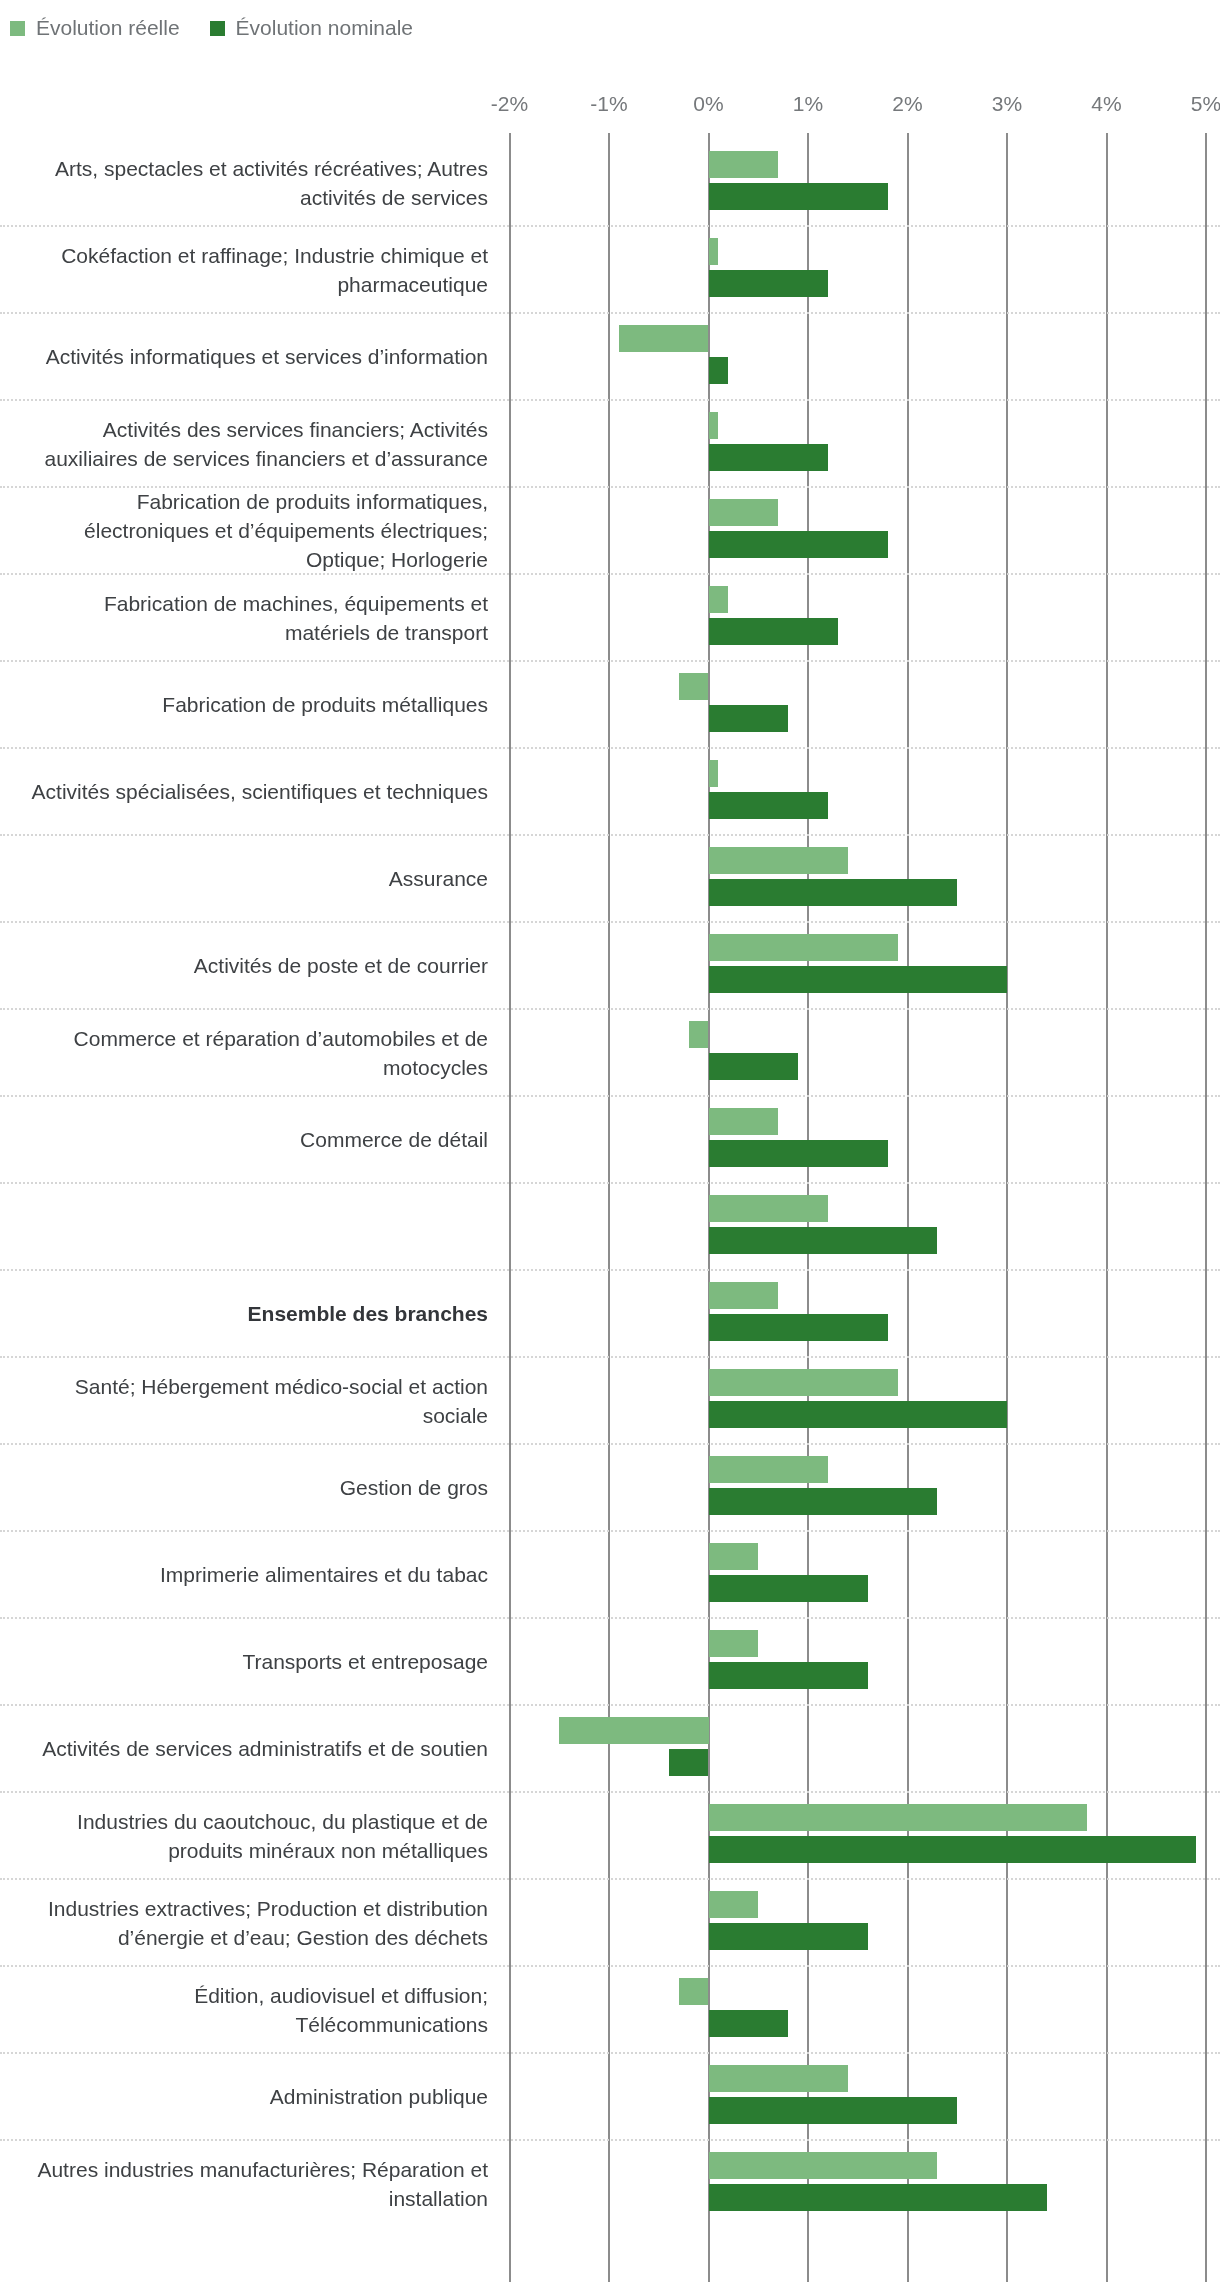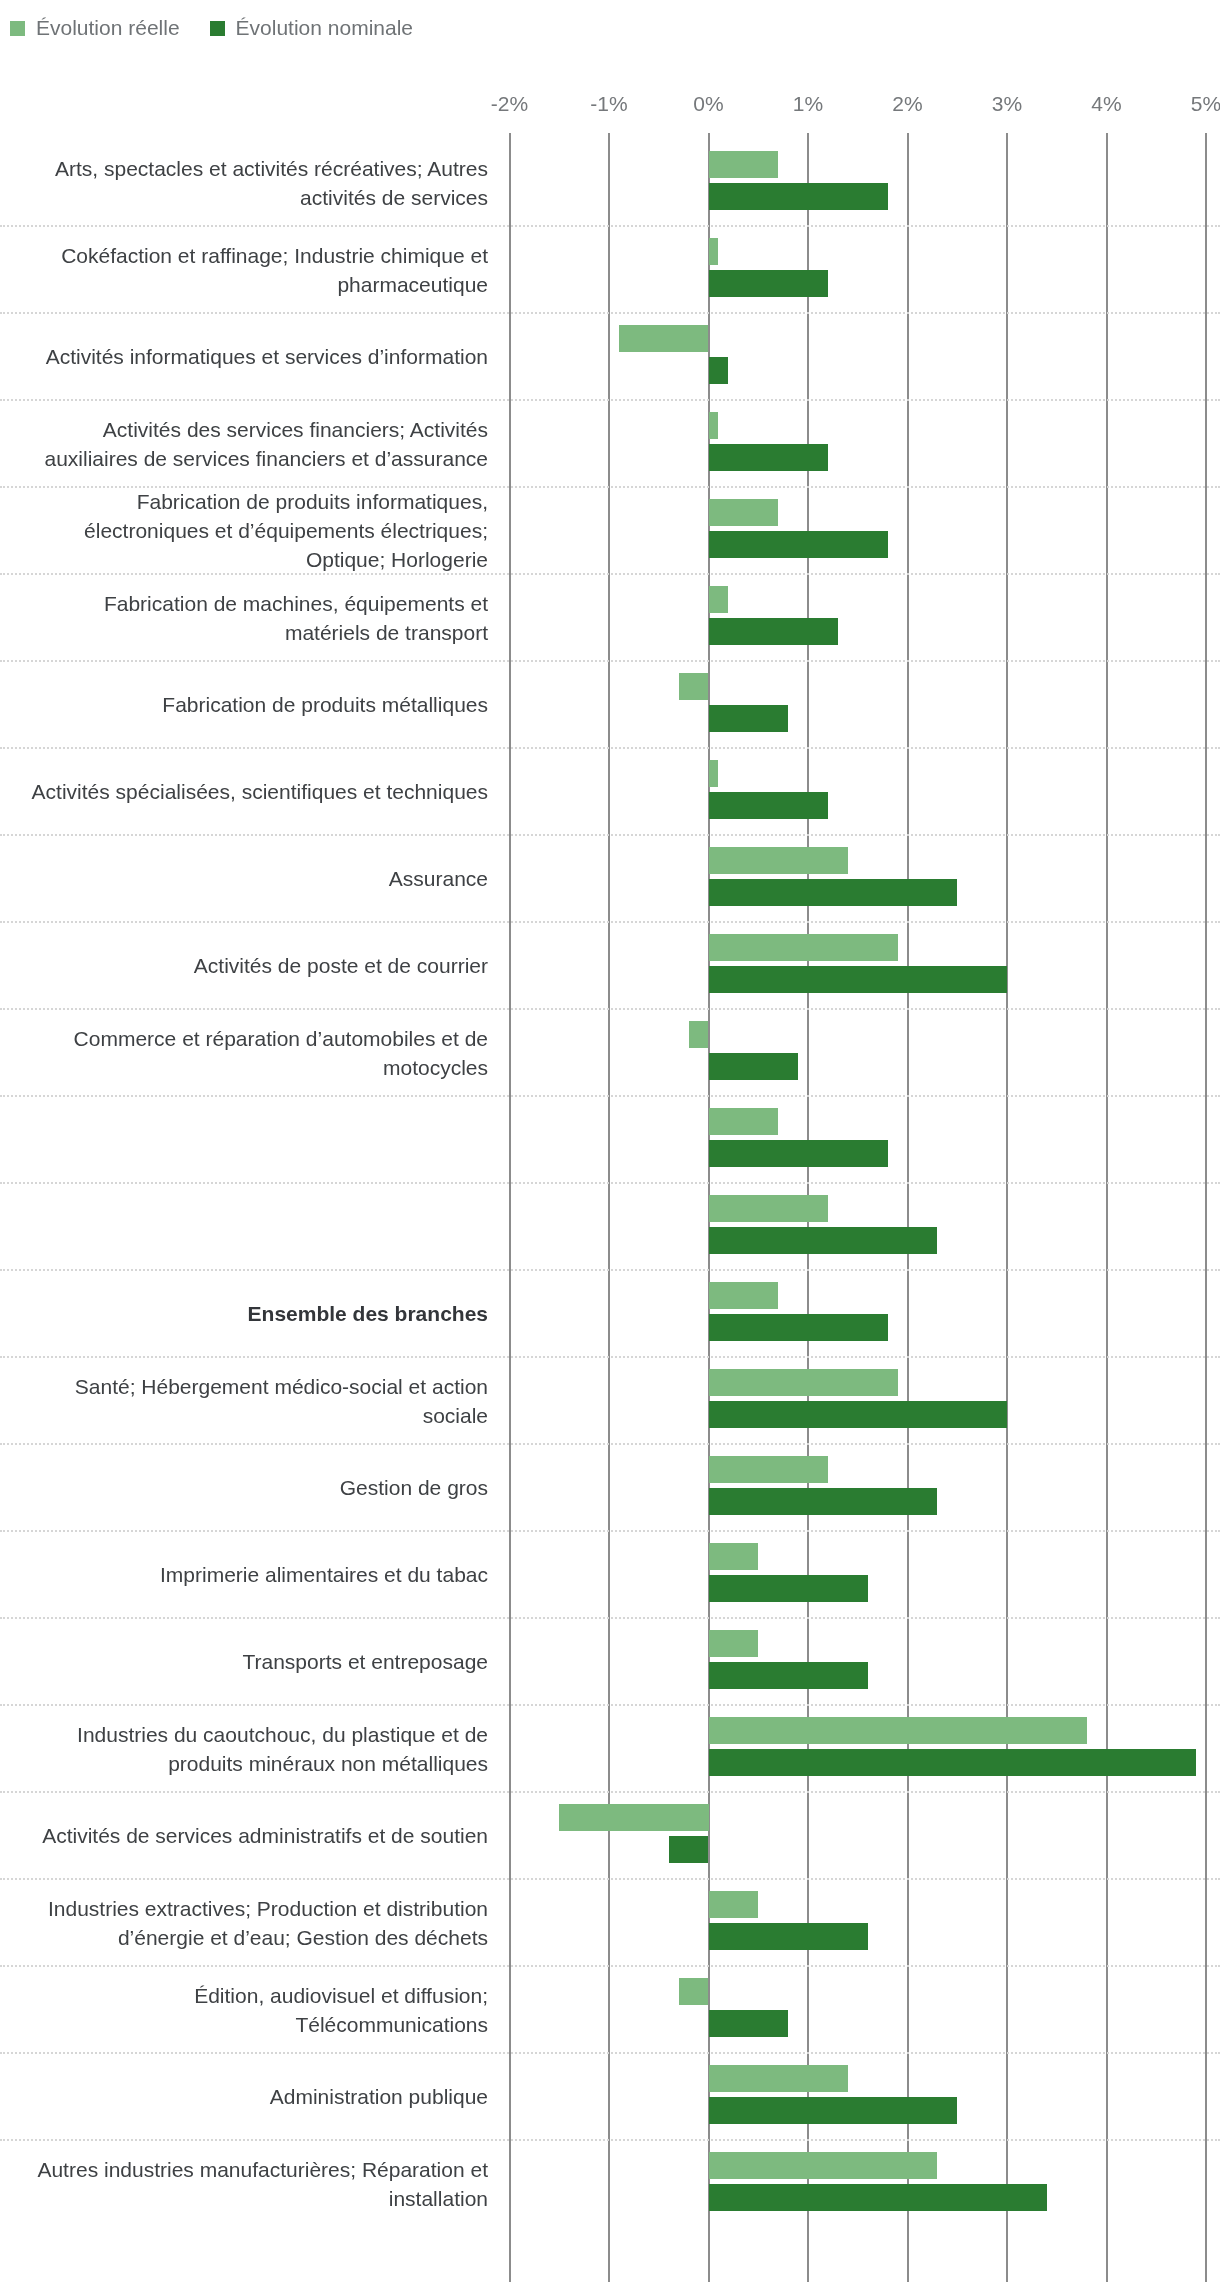--- a/index.html
+++ b/index.html
@@ -159,20 +159,23 @@
         <div class="bar bar-nominal" style="width: 298.5px; left: 708.5px; background: rgb(42, 124, 49);"></div>
       </div>
       <div class="category-row separated">
         <div class="label-cell">
           <div class="category-label">Commerce et réparation d’automobiles et de motocycles</div>
         </div>
         <div class="bar bar-real" style="width: 19.9px; left: 688.6px; background: rgb(125, 186, 127);"></div>
         <div class="bar bar-nominal" style="width: 89.55px; left: 708.5px; background: rgb(42, 124, 49);"></div>
       </div>
       <div class="category-row separated">
+        <div class="label-cell">
+          <div class="category-label">Commerce de détail</div>
+        </div>
         <div class="bar bar-real" style="width: 69.65px; left: 708.5px; background: rgb(125, 186, 127);"></div>
         <div class="bar bar-nominal" style="width: 179.1px; left: 708.5px; background: rgb(42, 124, 49);"></div>
       </div>
       <div class="category-row separated">
         <div class="bar bar-real" style="width: 119.4px; left: 708.5px; background: rgb(125, 186, 127);"></div>
         <div class="bar bar-nominal" style="width: 228.85px; left: 708.5px; background: rgb(42, 124, 49);"></div>
       </div>
       <div class="category-row separated">
         <div class="label-cell">
           <div class="category-label emphasis">Ensemble des branches</div>
@@ -203,31 +206,31 @@
       </div>
       <div class="category-row separated">
         <div class="label-cell">
           <div class="category-label">Transports et entreposage</div>
         </div>
         <div class="bar bar-real" style="width: 49.75px; left: 708.5px; background: rgb(125, 186, 127);"></div>
         <div class="bar bar-nominal" style="width: 159.2px; left: 708.5px; background: rgb(42, 124, 49);"></div>
       </div>
       <div class="category-row separated">
         <div class="label-cell">
+          <div class="category-label">Activités de services administratifs et de soutien</div>
+        </div>
+        <div class="bar bar-real" style="width: 149.25px; left: 559.25px; background: rgb(125, 186, 127);"></div>
+        <div class="bar bar-nominal" style="width: 39.8px; left: 668.7px; background: rgb(42, 124, 49);"></div>
+      </div>
+      <div class="category-row separated">
+        <div class="label-cell">
           <div class="category-label">Industries du caoutchouc, du plastique et de produits minéraux non métalliques</div>
         </div>
         <div class="bar bar-real" style="width: 378.1px; left: 708.5px; background: rgb(125, 186, 127);"></div>
         <div class="bar bar-nominal" style="width: 487.55px; left: 708.5px; background: rgb(42, 124, 49);"></div>
-      </div>
-      <div class="category-row separated">
-        <div class="label-cell">
-          <div class="category-label">Activités de services administratifs et de soutien</div>
-        </div>
-        <div class="bar bar-real" style="width: 149.25px; left: 559.25px; background: rgb(125, 186, 127);"></div>
-        <div class="bar bar-nominal" style="width: 39.8px; left: 668.7px; background: rgb(42, 124, 49);"></div>
       </div>
       <div class="category-row separated">
         <div class="label-cell">
           <div class="category-label">Industries extractives; Production et distribution d’énergie et d’eau; Gestion des déchets</div>
         </div>
         <div class="bar bar-real" style="width: 49.75px; left: 708.5px; background: rgb(125, 186, 127);"></div>
         <div class="bar bar-nominal" style="width: 159.2px; left: 708.5px; background: rgb(42, 124, 49);"></div>
       </div>
       <div class="category-row separated">
         <div class="label-cell">

